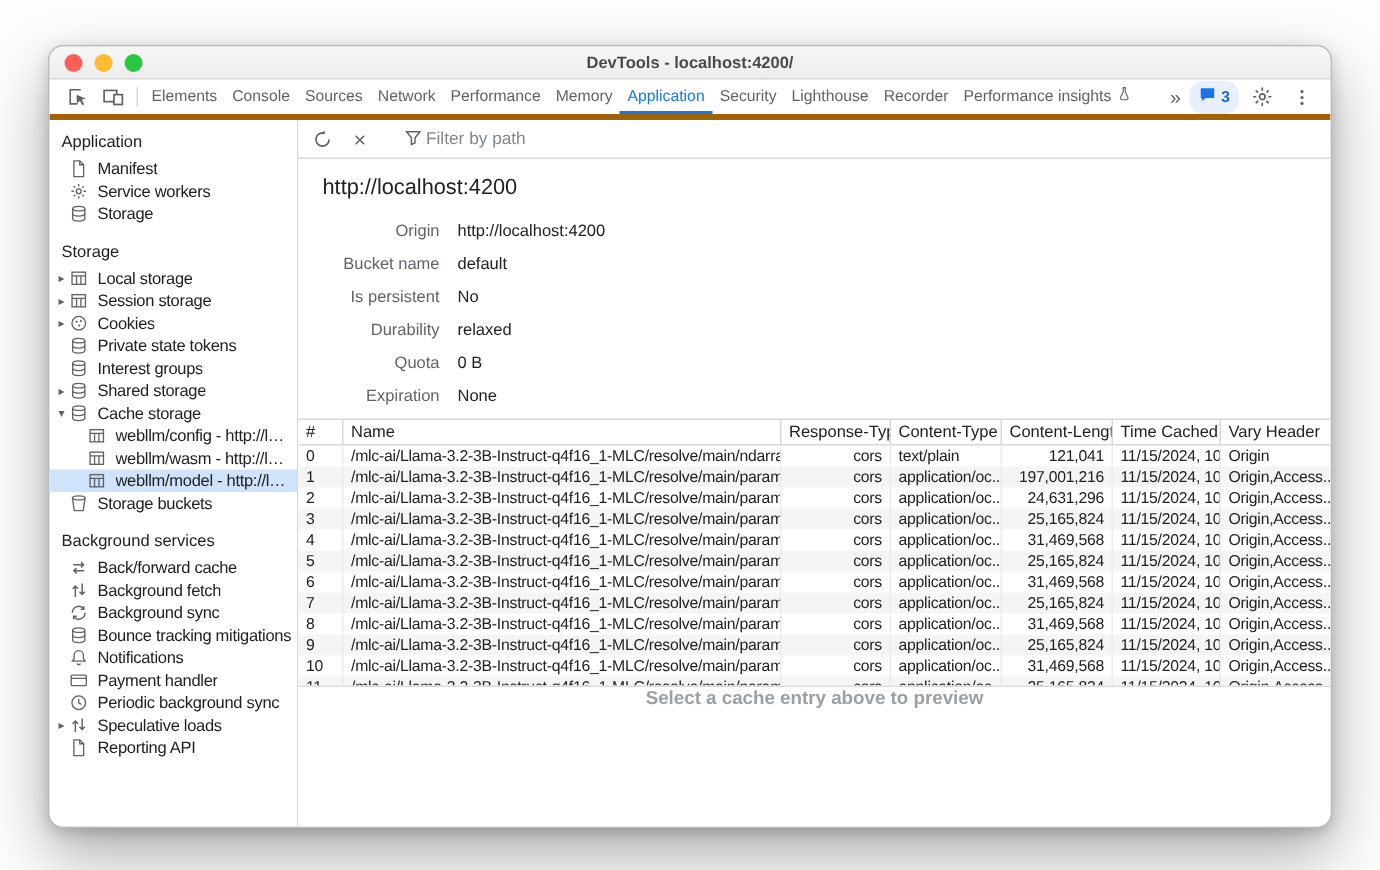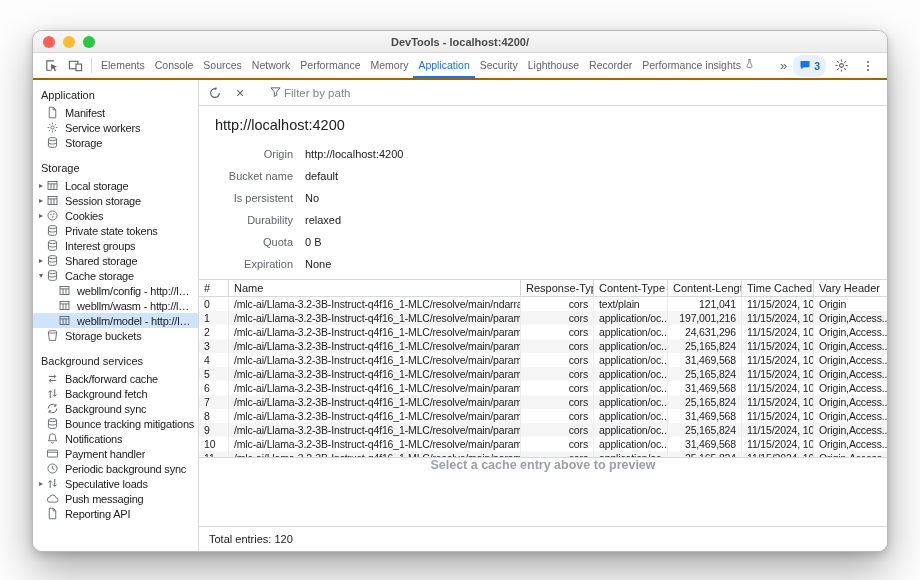--- a/index.html
+++ b/index.html
@@ -15,21 +15,21 @@
   
   .titlebar { flex: 0 0 22px; background: linear-gradient(#f7f7f7,#ededed);
     border-bottom: 1px solid #d8d8d8; position: relative; display: flex; align-items: center; }
   .traffic { position: absolute; left: 10px; top: 0; height: 100%; display: flex; align-items: center; gap: 8px; }
   .dot { width: 12px; height: 12px; border-radius: 50%; }
   .dot.red { background: #ff5f57; } .dot.yellow { background: #febc2e; } .dot.green { background: #28c840; }
   .title { flex: 1; text-align: center; font-size: 11px; font-weight: 700; color: #4a4a4a; }
 
   
   .tabbar { flex: 0 0 27px; display: flex; align-items: stretch; background: #fff;
-    border-bottom: 2px solid #a16207; padding-left: 6px; }
+    border-bottom: 4px solid #a16207; padding-left: 6px; }
   .iconbtn { width: 24px; display: flex; align-items: center; justify-content: center;
     background: none; border: none; cursor: pointer; }
   .vdiv { width: 1px; background: #d5d8dc; margin: 5px 4px; }
   .tabs { display: flex; flex: 1; overflow: hidden; }
   .tab { display: flex; align-items: center; gap: 3px; padding: 0 5px; font-size: 10.5px;
     color: #5f6368; white-space: nowrap; border-bottom: 2px solid transparent; cursor: default; }
   .tab.active { color: #1a73e8; border-bottom-color: #1a73e8; }
   .tabbar-right { display: flex; align-items: center; gap: 3px; padding-right: 7px; }
   .chev { font-size: 13px; color: #5f6368; padding: 0 3px; }
   .msg-badge { display: flex; align-items: center; gap: 3px; background: #e8f0fe;
@@ -416,29 +416,20 @@
                 <svg viewBox="0 0 16 16">
                   <path d="M5.2 13.5v-9M3 6.7l2.2-2.2 2.2 2.2M10.8 2.5v9M13 9.3l-2.2 2.2-2.2-2.2" fill="none" stroke="#5f6368" stroke-width="1.2"></path>
                 </svg>
               </span>
               <span class="label">Speculative loads</span>
             </div>
             <div class="s-item">
               <span class="arrow"></span>
               <span class="icon">
                 <svg viewBox="0 0 16 16">
-                  <path d="M4.8 12.5a3 3 0 0 1-.3-6A4 4 0 0 1 12.3 7a2.6 2.6 0 0 1-.6 5.5z" fill="none" stroke="#5f6368" stroke-width="1.1"></path>
-                </svg>
-              </span>
-              <span class="label">Push messaging</span>
-            </div>
-            <div class="s-item">
-              <span class="arrow"></span>
-              <span class="icon">
-                <svg viewBox="0 0 16 16">
                   <path d="M4 1.5h4.8L12 4.7V14.5H4z" fill="none" stroke="#5f6368" stroke-width="1.1"></path>
                   <path d="M8.8 1.5v3.2H12" fill="none" stroke="#5f6368" stroke-width="1.1"></path>
                 </svg>
               </span>
               <span class="label">Reporting API</span>
             </div>
           </div>
         </div>
 
       <div class="main">
@@ -610,20 +601,17 @@
                 <div class="g-cell">11/15/2024, 10...</div>
                 <div class="g-cell">Origin,Access...</div>
               </div>
             </div>
         </div>
 
         <div class="preview">
           <span>Select a cache entry above to preview</span>
         </div>
 
-        <div class="statusbar">
-          <span>Total entries: 120</span>
-        </div>
       </div>
     </div>
 
   </div>
 </div>
 
 </body></html>

